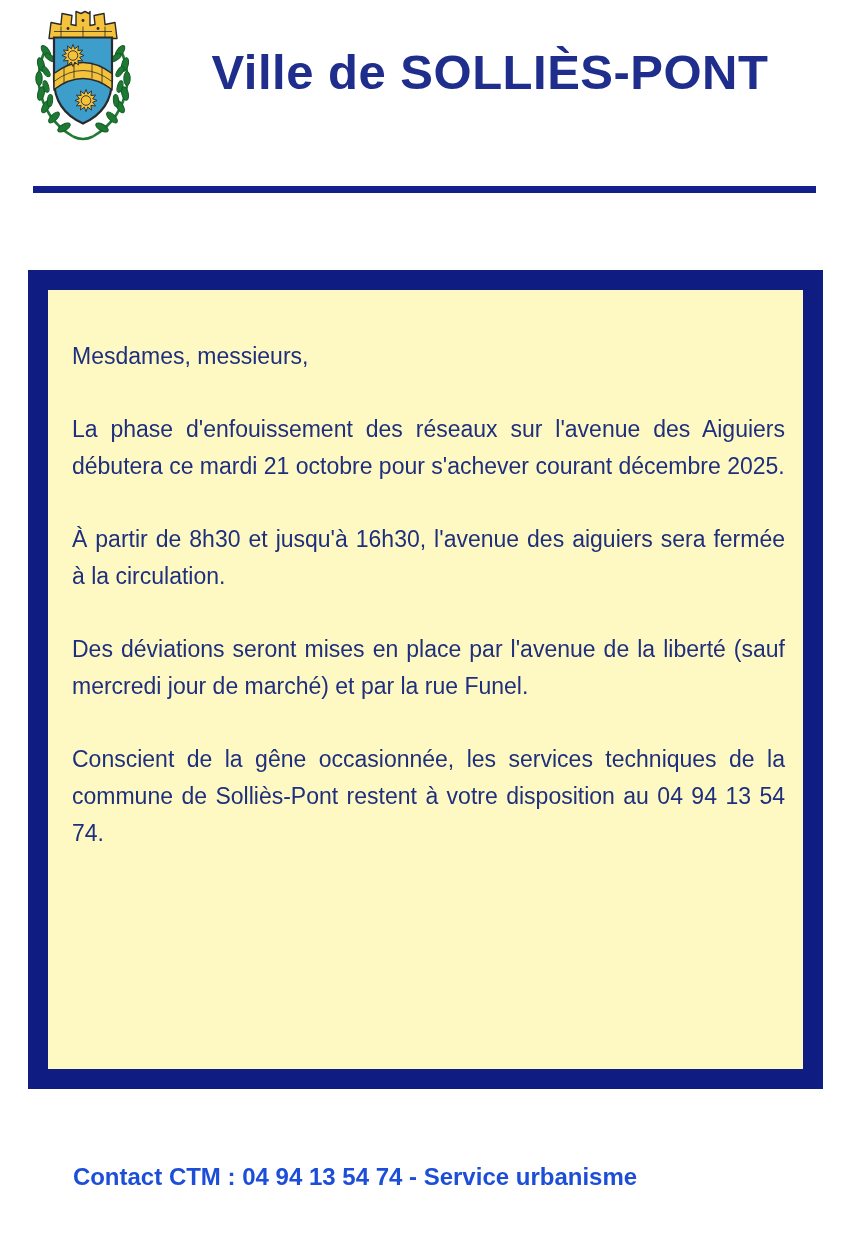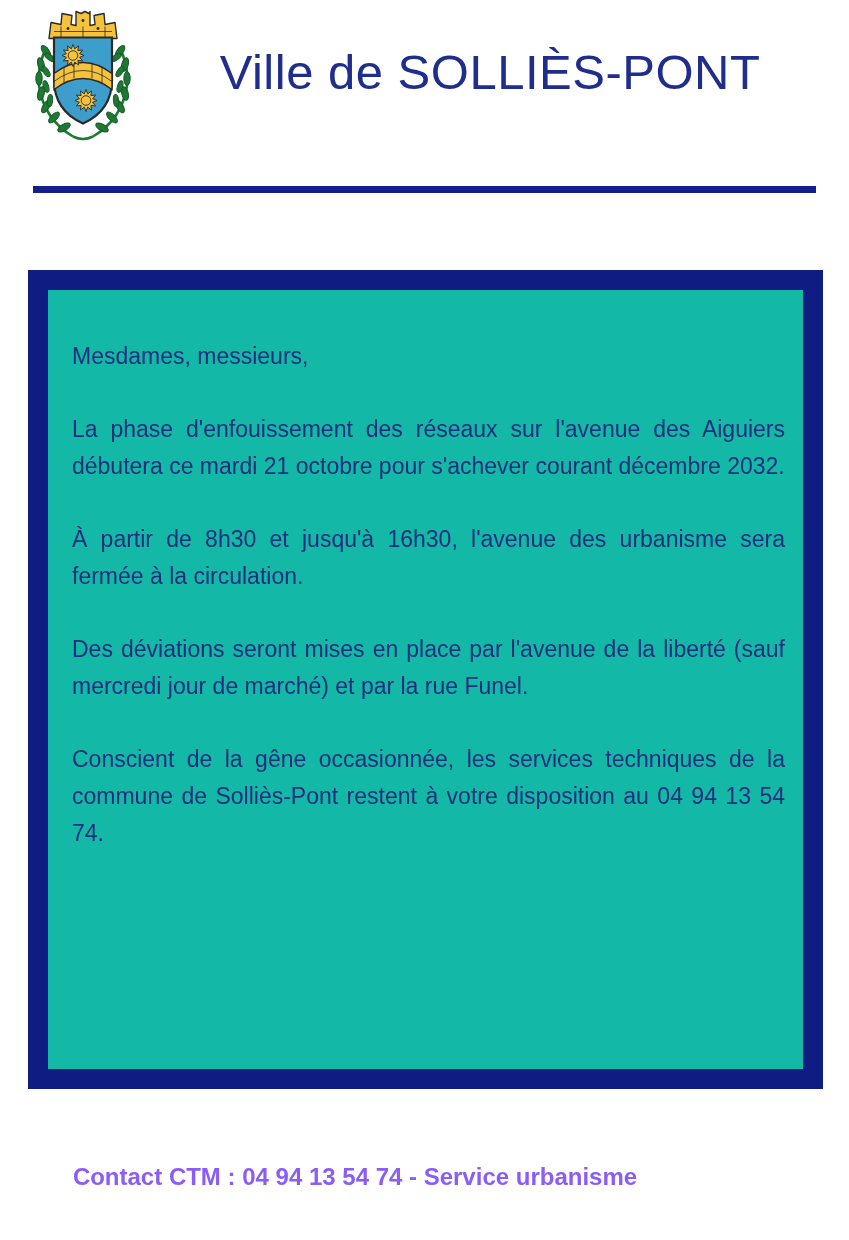--- a/index.html
+++ b/index.html
@@ -18,56 +18,56 @@
     position: absolute;
     left: 28px; top: 6px;
     width: 110px; height: 138px;
   }
   .page-title {
     position: absolute;
     left: 145px; right: 14px; top: 44px;
     margin: 0;
     text-align: center;
     font-size: 49px;
-    font-weight: normal;
+    font-weight: bold;
     letter-spacing: 0.5px;
     color: #1F2D8C;
     white-space: nowrap;
   }
   .rule {
     position: absolute;
     left: 33px; top: 186px;
     width: 783px; height: 7px;
     background: #14208A;
   }
   .notice-box {
     position: absolute;
     left: 28px; top: 270px;
     width: 795px; height: 819px;
     box-sizing: border-box;
     border: 20px solid #0F1C82;
-    background: #14b8a6;
+    background: #fef9c3;
     padding: 48px 18px 20px 24px;
     overflow: hidden;
   }
   .notice-box p {
     margin: 0 0 36px 0;
     font-size: 23px;
     line-height: 37px;
     color: #1E2F7D;
     text-align: justify;
   }
   .footer-line {
     position: absolute;
     left: 0; top: 1163px;
     width: 710px;
     text-align: center;
     font-size: 24px;
     font-weight: bold;
-    color: #8b5cf6;
+    color: #1d4ed8;
     margin: 0;
   }
 </style>
 </head>
 <body>
 
 <div class="page">
 
   <svg class="logo" viewBox="0 0 110 135" xmlns="http://www.w3.org/2000/svg">
 
@@ -130,21 +130,21 @@
       </g>
     </g>
   </svg>
 
   <h1 class="page-title">Ville de SOLLIÈS-PONT</h1>
 
   <div class="rule"></div>
 
   <div class="notice-box">
     <p>Mesdames, messieurs,</p>
-    <p>La phase d'enfouissement des réseaux sur l'avenue des Aiguiers débutera ce mardi 21 octobre pour s'achever courant décembre 2032.</p>
-    <p>À partir de 8h30 et jusqu'à 16h30, l'avenue des urbanisme sera fermée à la circulation.</p>
+    <p>La phase d'enfouissement des réseaux sur l'avenue des Aiguiers débutera ce mardi 21 octobre pour s'achever courant décembre 2025.</p>
+    <p>À partir de 8h30 et jusqu'à 16h30, l'avenue des aiguiers sera fermée à la circulation.</p>
     <p>Des déviations seront mises en place par l'avenue de la liberté (sauf mercredi jour de marché) et par la rue Funel.</p>
     <p>Conscient de la gêne occasionnée, les services techniques de la commune de Solliès-Pont restent à votre disposition au 04 94 13 54 74.</p>
   </div>
 
   <p class="footer-line">Contact CTM : 04 94 13 54 74 - Service urbanisme</p>
 
 </div>
 
 </body></html>

